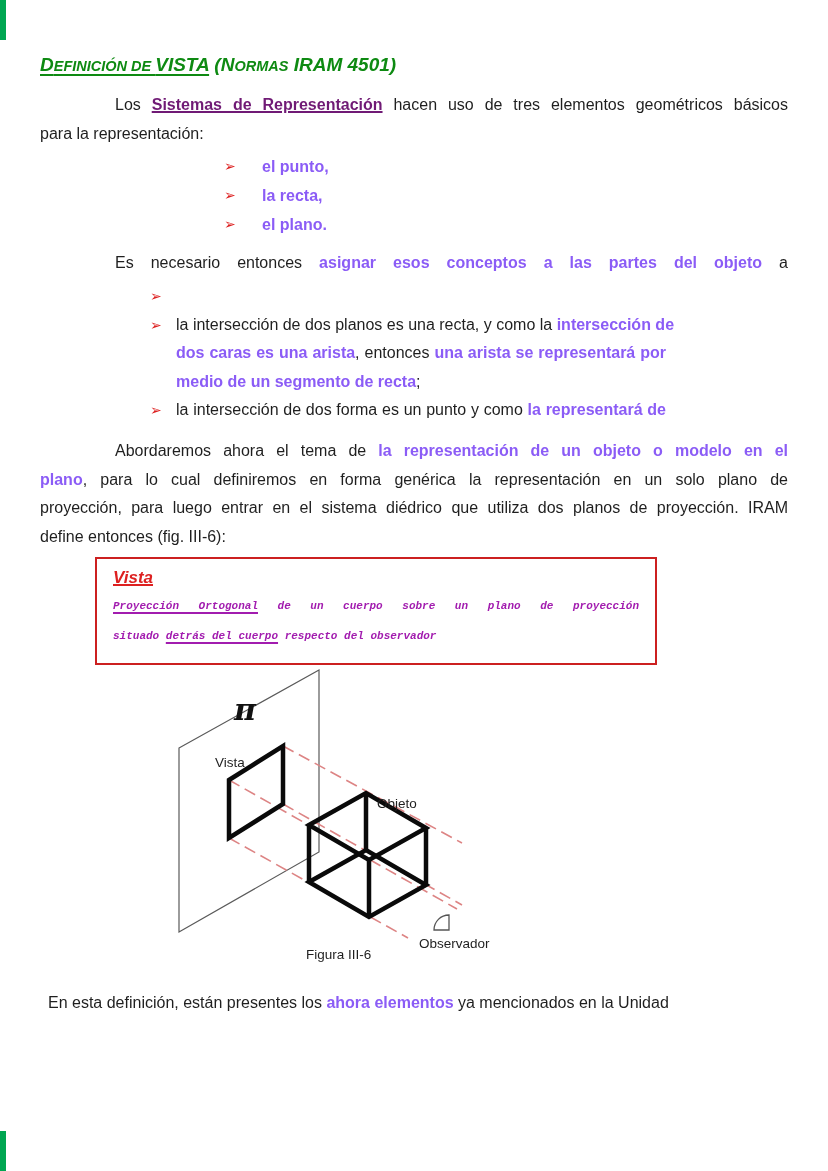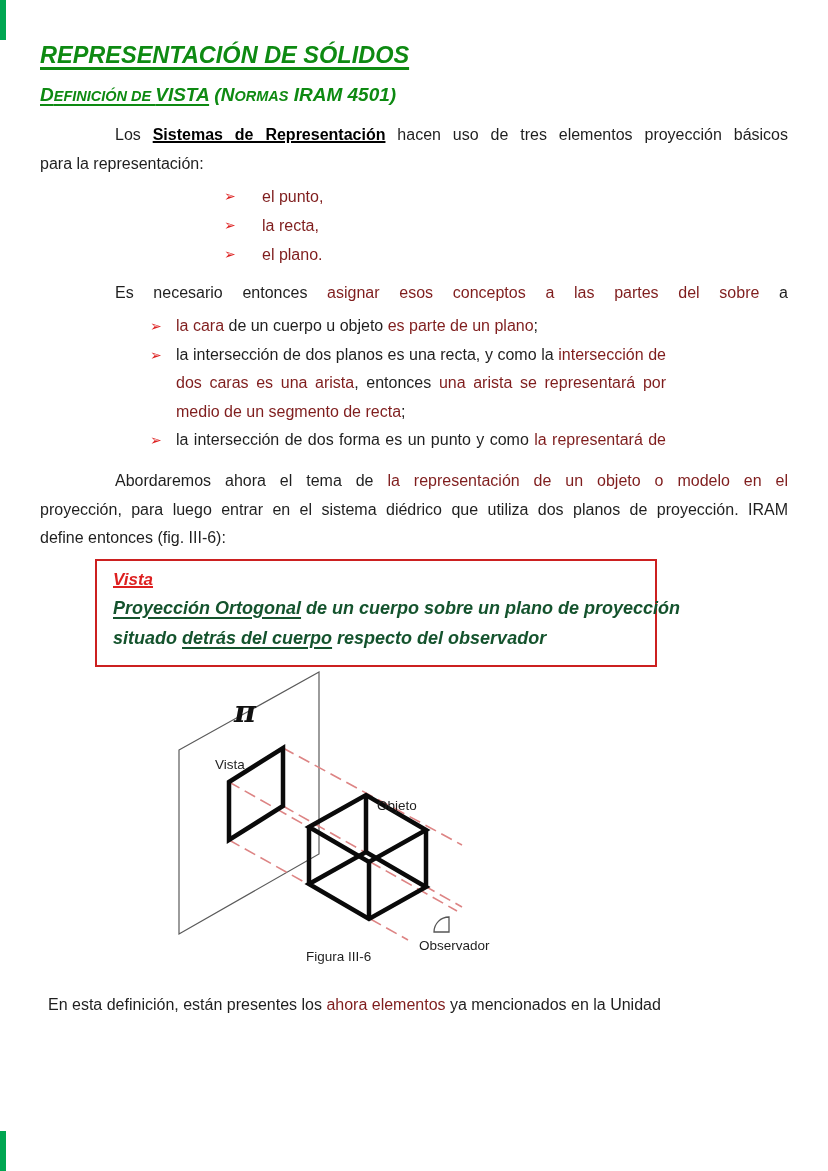--- a/index.html
+++ b/index.html
@@ -12,59 +12,58 @@
   h1{margin:0;font-size:23.5px;line-height:30px;font-weight:bold;font-style:italic;
      color:#0e8a12;text-decoration:underline;text-decoration-thickness:2.5px;text-underline-offset:4px;}
   h2{margin:12px 0 12px 0;font-size:19px;line-height:26px;font-weight:bold;font-style:italic;color:#0e8a12;}
   h2 .sc{font-size:14.5px;}
   h2 .ul{text-decoration:underline;text-decoration-thickness:2px;text-underline-offset:3px;}
   .para{margin:10px 0 0 0;font-size:16px;}
   .jline{line-height:28.5px;}
   .just{text-align:justify;text-align-last:justify;text-justify:inter-word;}
   .nw{white-space:nowrap;}
   .ind{padding-left:75px;}
-  .rb{color:#7f1d1d;font-weight:normal;}
-  .rbu{color:#000000;font-weight:bold;text-decoration:underline;text-decoration-thickness:1.5px;}
+  .rb{color:#8b5cf6;font-weight:bold;}
+  .rbu{color:#701a75;font-weight:bold;text-decoration:underline;text-decoration-thickness:1.5px;}
   .blist{margin-top:4px;}
   .l1{margin-left:184px;}
   .l2{margin-left:110px;}
   .bitem{display:flex;align-items:flex-start;}
   .arrow{color:#dd2020;font-size:14px;line-height:29px;flex:none;}
   .l1 .arrow{width:38px;}
   .l2 .arrow{width:26px;}
   .btxt{flex:none;}
   .l1 .btxt{font-size:16px;}
   .l1 .bline{line-height:29px;}
   .l2 .btxt{width:490px;font-size:16px;}
   .l2 .bline{line-height:28.5px;}
   .vista-box{margin:6px 0 0 55px;width:526px;border:2px solid #cc2020;padding:6px 16px 12px 16px;}
   .vb-title{font-size:17px;line-height:26px;font-weight:bold;font-style:italic;color:#dd2020;
             text-decoration:underline;text-decoration-thickness:2px;}
-  .vb-body{font-size:18px;font-weight:bold;font-style:italic;color:#14532d;}
+  .vb-body{font-size:11px;font-weight:bold;font-style:italic;color:#a21caf;font-family:Liberation Mono, monospace;}
   .vb-body .jline{line-height:30px;}
   .vb-body .ul{text-decoration:underline;text-decoration-thickness:1.5px;text-underline-offset:3px;}
   .figure-wrap{position:relative;height:310px;margin-top:0;}
   .figure-wrap svg{position:absolute;left:-40px;top:-3px;}
   .fig-label{font-size:13.5px;fill:#1f1f1f;font-family:"Liberation Sans",sans-serif;}
   .pi-label{font-size:30px;font-weight:bold;font-style:italic;fill:#111;font-family:"DejaVu Serif",serif;}
   .closing{margin:14px 0 0 8px;font-size:16px;line-height:28.5px;}
 </style>
 </head>
 <body>
 
 <div class="page">
   <div class="corner-mark top"></div>
   <div class="corner-mark bottom"></div>
 
-  <h1>REPRESENTACIÓN DE SÓLIDOS</h1>
 
   <h2><span class="ul">D</span><span class="ul sc">EFINICIÓN DE </span><span class="ul">VISTA</span><span> (N</span><span class="sc">ORMAS</span><span> IRAM 4501)</span></h2>
 
   <div class="para">
-    <div class="jline just ind"><span>Los </span><span class="rbu">Sistemas de Representación</span><span> hacen uso de tres elementos proyección básicos</span></div>
+    <div class="jline just ind"><span>Los </span><span class="rbu">Sistemas de Representación</span><span> hacen uso de tres elementos geométricos básicos</span></div>
     <div class="jline"><span>para la representación:</span></div>
   </div>
 
   <div class="blist l1">
     <div class="bitem">
       <span class="arrow">➢</span>
       <div class="btxt">
           <div class="bline"><span class="rb">el punto,</span></div>
         </div>
     </div>
@@ -76,48 +75,46 @@
     </div>
     <div class="bitem">
       <span class="arrow">➢</span>
       <div class="btxt">
           <div class="bline"><span class="rb">el plano.</span></div>
         </div>
     </div>
   </div>
 
   <div class="para">
-    <div class="jline just ind"><span>Es necesario entonces </span><span class="rb">asignar esos conceptos a las partes del sobre</span><span> a</span></div>
+    <div class="jline just ind"><span>Es necesario entonces </span><span class="rb">asignar esos conceptos a las partes del objeto</span><span> a</span></div>
   </div>
 
   <div class="blist l2">
     <div class="bitem">
       <span class="arrow">➢</span>
-      <div class="btxt">
-        <div class="bline nw"><span class="rb">la cara</span><span> de un cuerpo u objeto </span><span class="rb">es parte de un plano</span><span>;</span></div>
-      </div>
     </div>
     <div class="bitem">
       <span class="arrow">➢</span>
       <div class="btxt">
         <div class="bline just nw"><span>la intersección de dos planos es una recta, y como la </span><span class="rb">intersección de</span></div>
         <div class="bline just nw"><span class="rb">dos caras es una arista</span><span>, entonces </span><span class="rb">una arista se representará por</span></div>
         <div class="bline"><span class="rb">medio de un segmento de recta</span><span>;</span></div>
       </div>
     </div>
     <div class="bitem">
       <span class="arrow">➢</span>
       <div class="btxt">
         <div class="bline just nw"><span>la intersección de dos forma es un punto y como </span><span class="rb">la representará de</span></div>
       </div>
     </div>
   </div>
 
   <div class="para" style="margin-top:12px;">
     <div class="jline just ind nw"><span>Abordaremos ahora el tema de </span><span class="rb">la representación de un objeto o modelo en el</span></div>
+    <div class="jline just nw"><span class="rb">plano</span><span>, para lo cual definiremos en forma genérica la representación en un solo plano de</span></div>
     <div class="jline just nw"><span>proyección, para luego entrar en el sistema diédrico que utiliza dos planos de proyección. IRAM</span></div>
     <div class="jline"><span>define entonces (fig. III-6):</span></div>
   </div>
 
   <div class="vista-box">
     <div class="vb-title">Vista</div>
     <div class="vb-body">
       <div class="jline just nw"><span class="ul">Proyección Ortogonal</span><span> de un cuerpo sobre un plano de proyección</span></div>
       <div class="jline"><span>situado </span><span class="ul">detrás del cuerpo</span><span> respecto del observador</span></div>
     </div>

